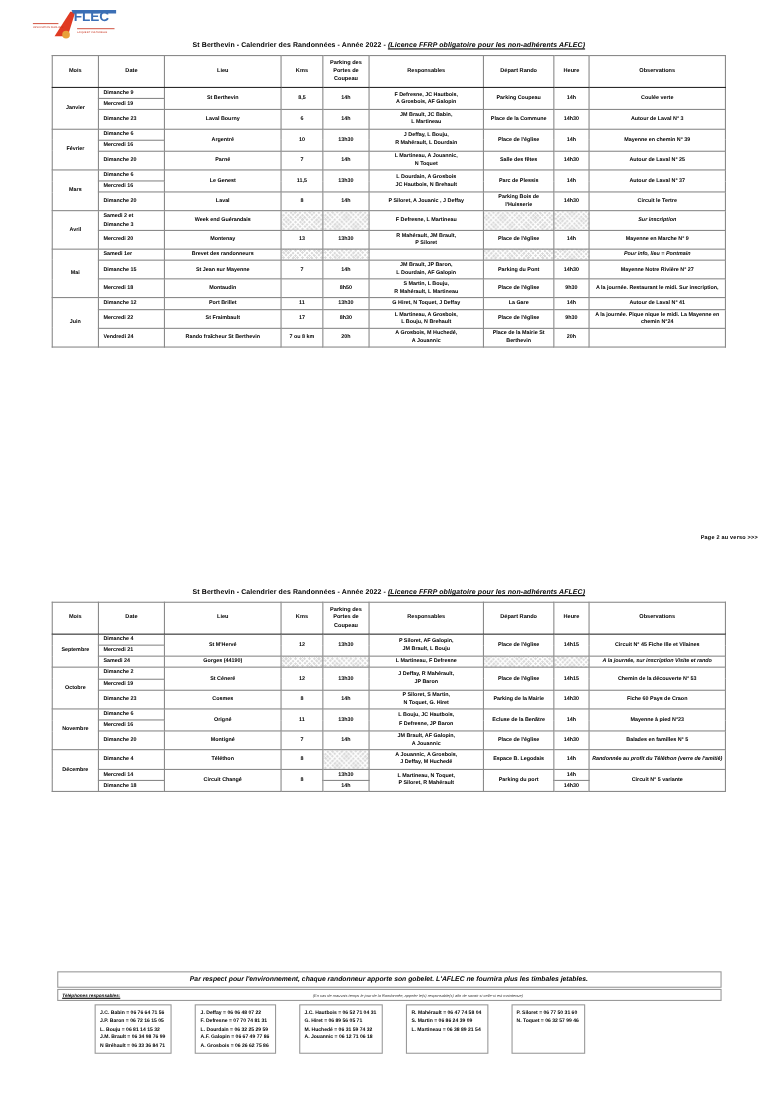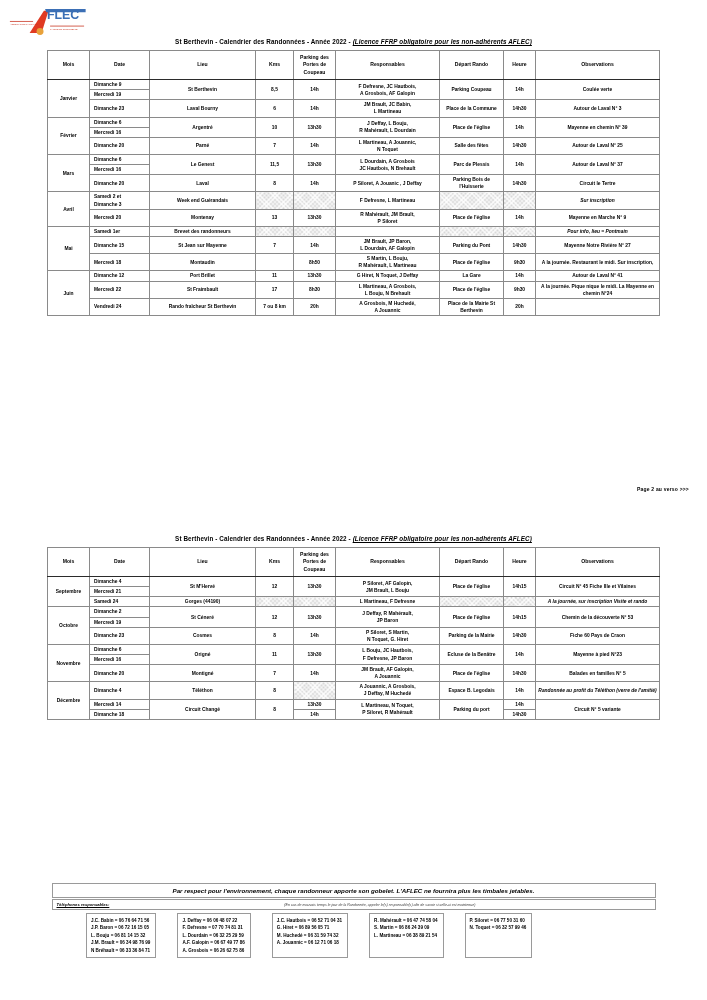--- a/index.html
+++ b/index.html
@@ -12,21 +12,21 @@
     height: 1000px;
     font-family: "Liberation Sans", sans-serif;
     color: #000000;
     position: relative;
     overflow: hidden;
   }
 
   
   .logo-wrap {
     position: absolute;
-    left: 8px;
+    left: 28px;
     top: 6px;
     width: 78px;
     height: 34px;
     text-align: right;
   }
 
   
   .page {
     position: absolute;
     left: 0;

